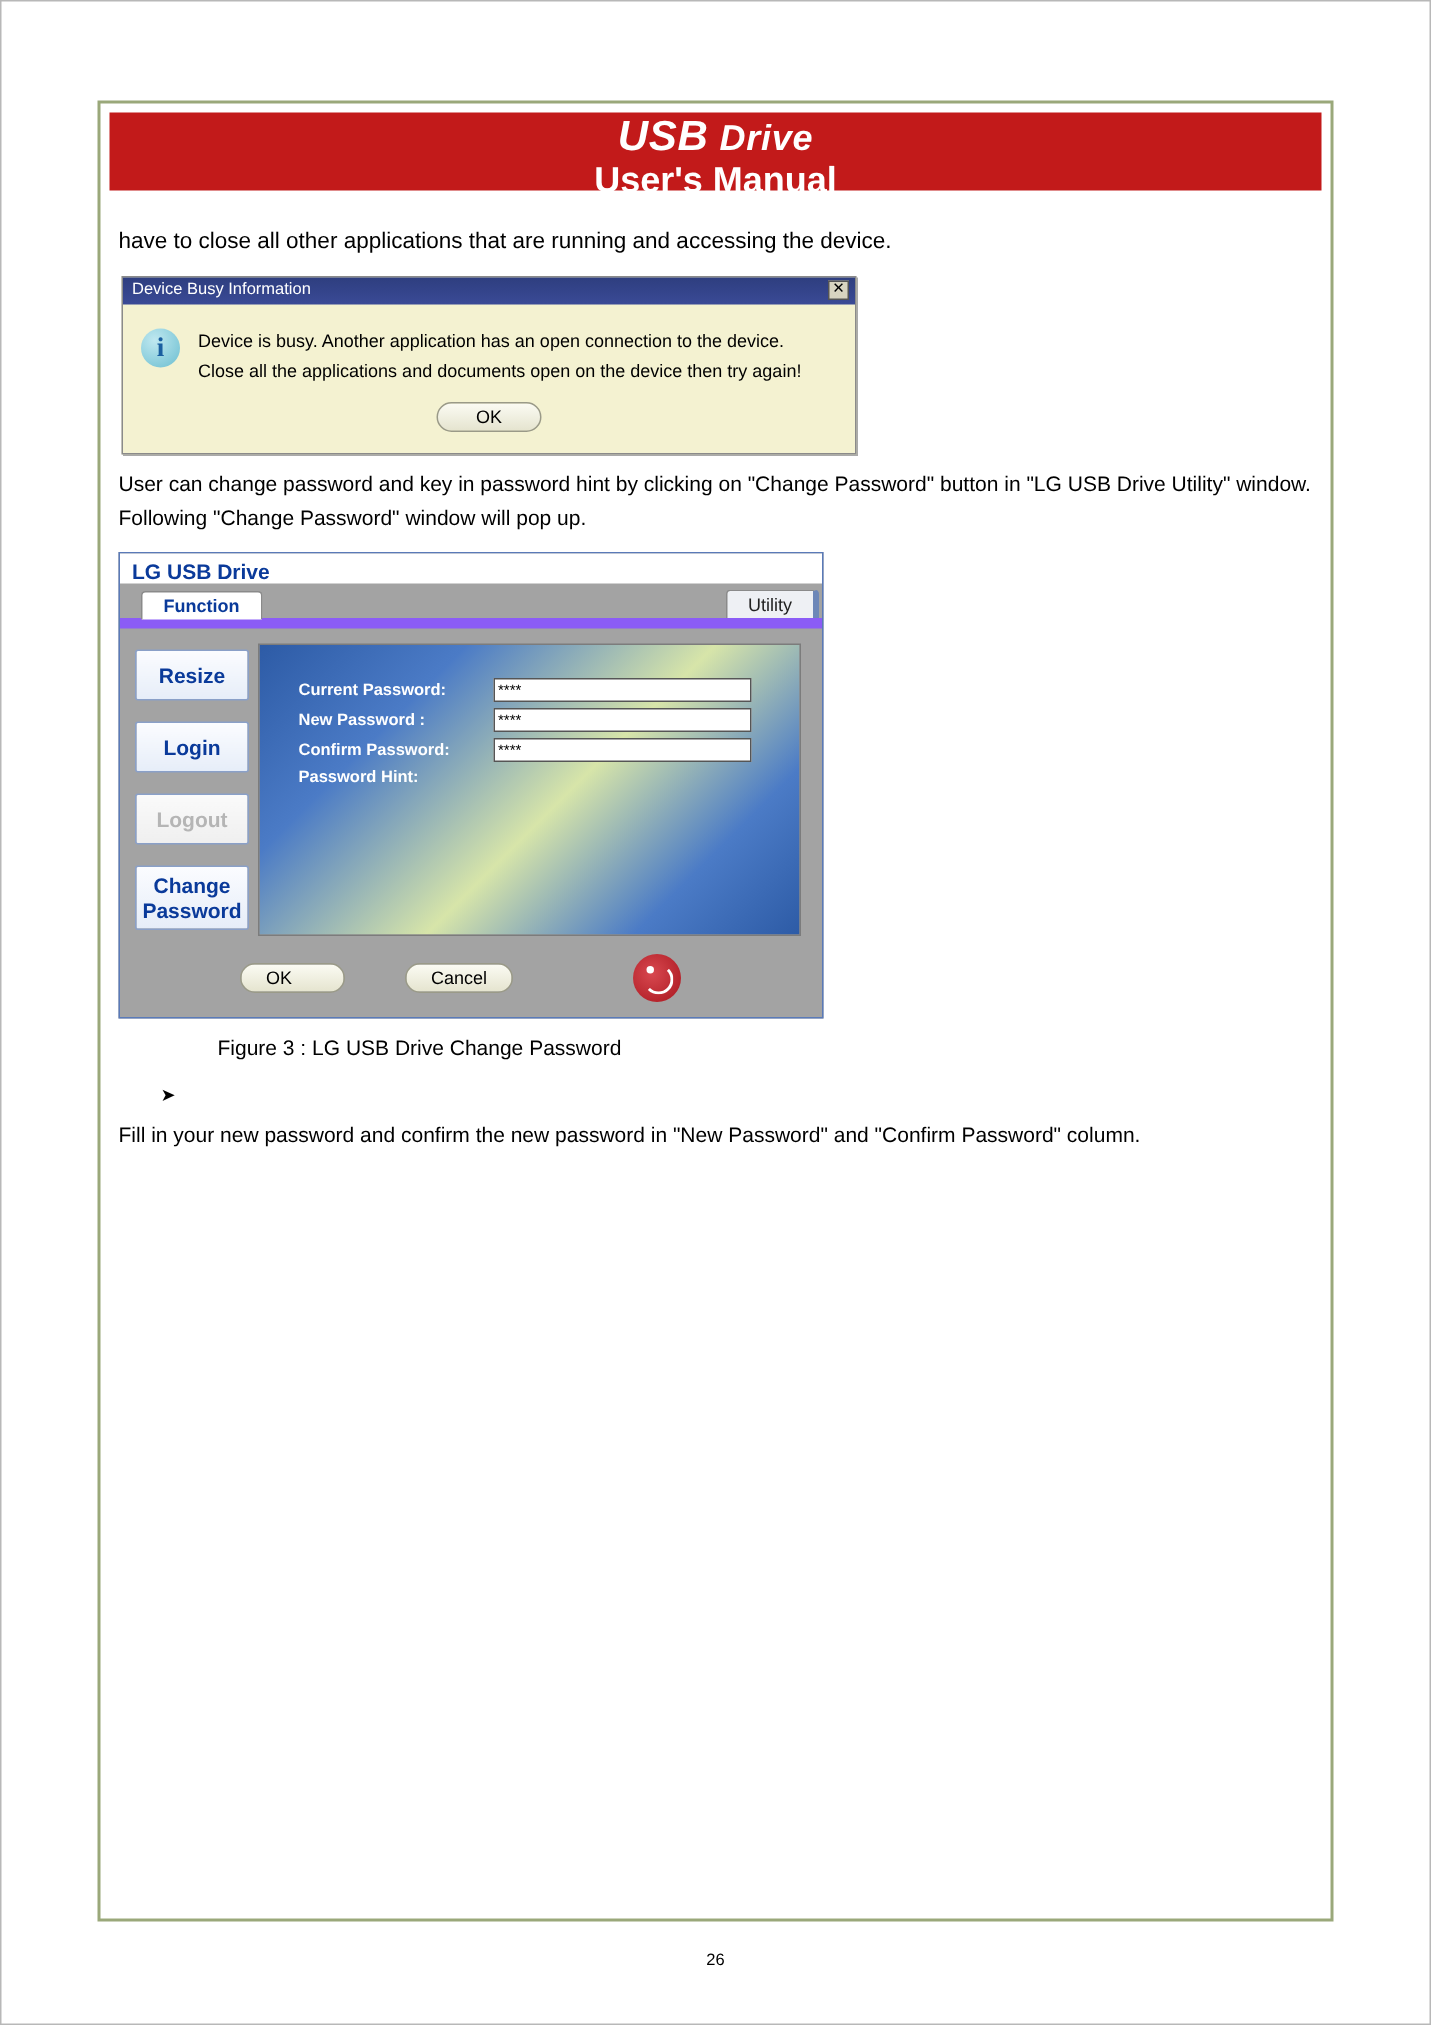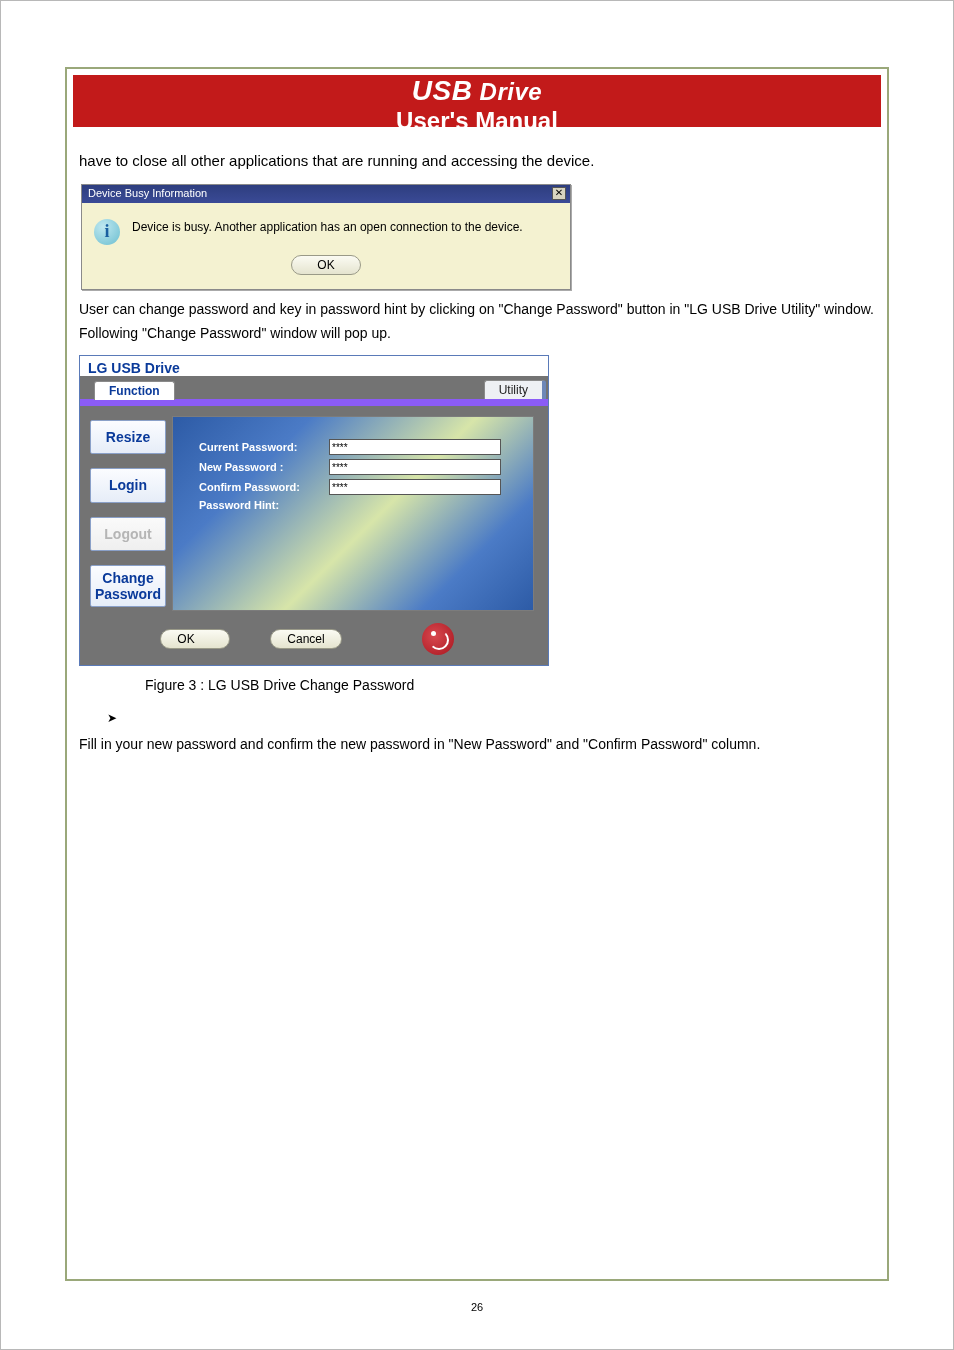--- a/index.html
+++ b/index.html
@@ -121,21 +121,21 @@
     cursor: pointer;
   }
   .section-heading {
     font-size: 21px;
     margin: 220px 0 8px 0;
   }
   .dialog2-wrap {
     width: 470px;
     border: 1px solid #5a7ab8;
     margin: 10px 0 6px 0;
-    background: #737373;
+    background: #a3a3a3;
   }
   .dialog2-title {
     background: #fff;
     color: #0a3a9a;
     font-weight: bold;
     font-size: 14px;
     padding: 4px 8px 0 8px;
   }
   .tabs-row {
     display: flex;
@@ -272,20 +272,21 @@
 
     <div class="dialog1">
       <div class="dialog1-titlebar">
         <span>Device Busy Information</span>
         <span class="close-x">✕</span>
       </div>
       <div class="dialog1-body">
         <div class="info-icon">i</div>
         <div class="dialog1-msg">
           <div>Device is busy. Another application has an open connection to the device.</div>
+          <div>Close all the applications and documents open on the device then try again!</div>
         </div>
       </div>
       <div class="dialog1-footer">
         <span class="oval-btn">OK</span>
       </div>
     </div>
 
     <p class="body-text body-text-small">User can change password and key in password hint by clicking on "Change Password" button in "LG USB Drive Utility" window. Following "Change Password" window will pop up.</p>
 
     <div class="dialog2-wrap">

